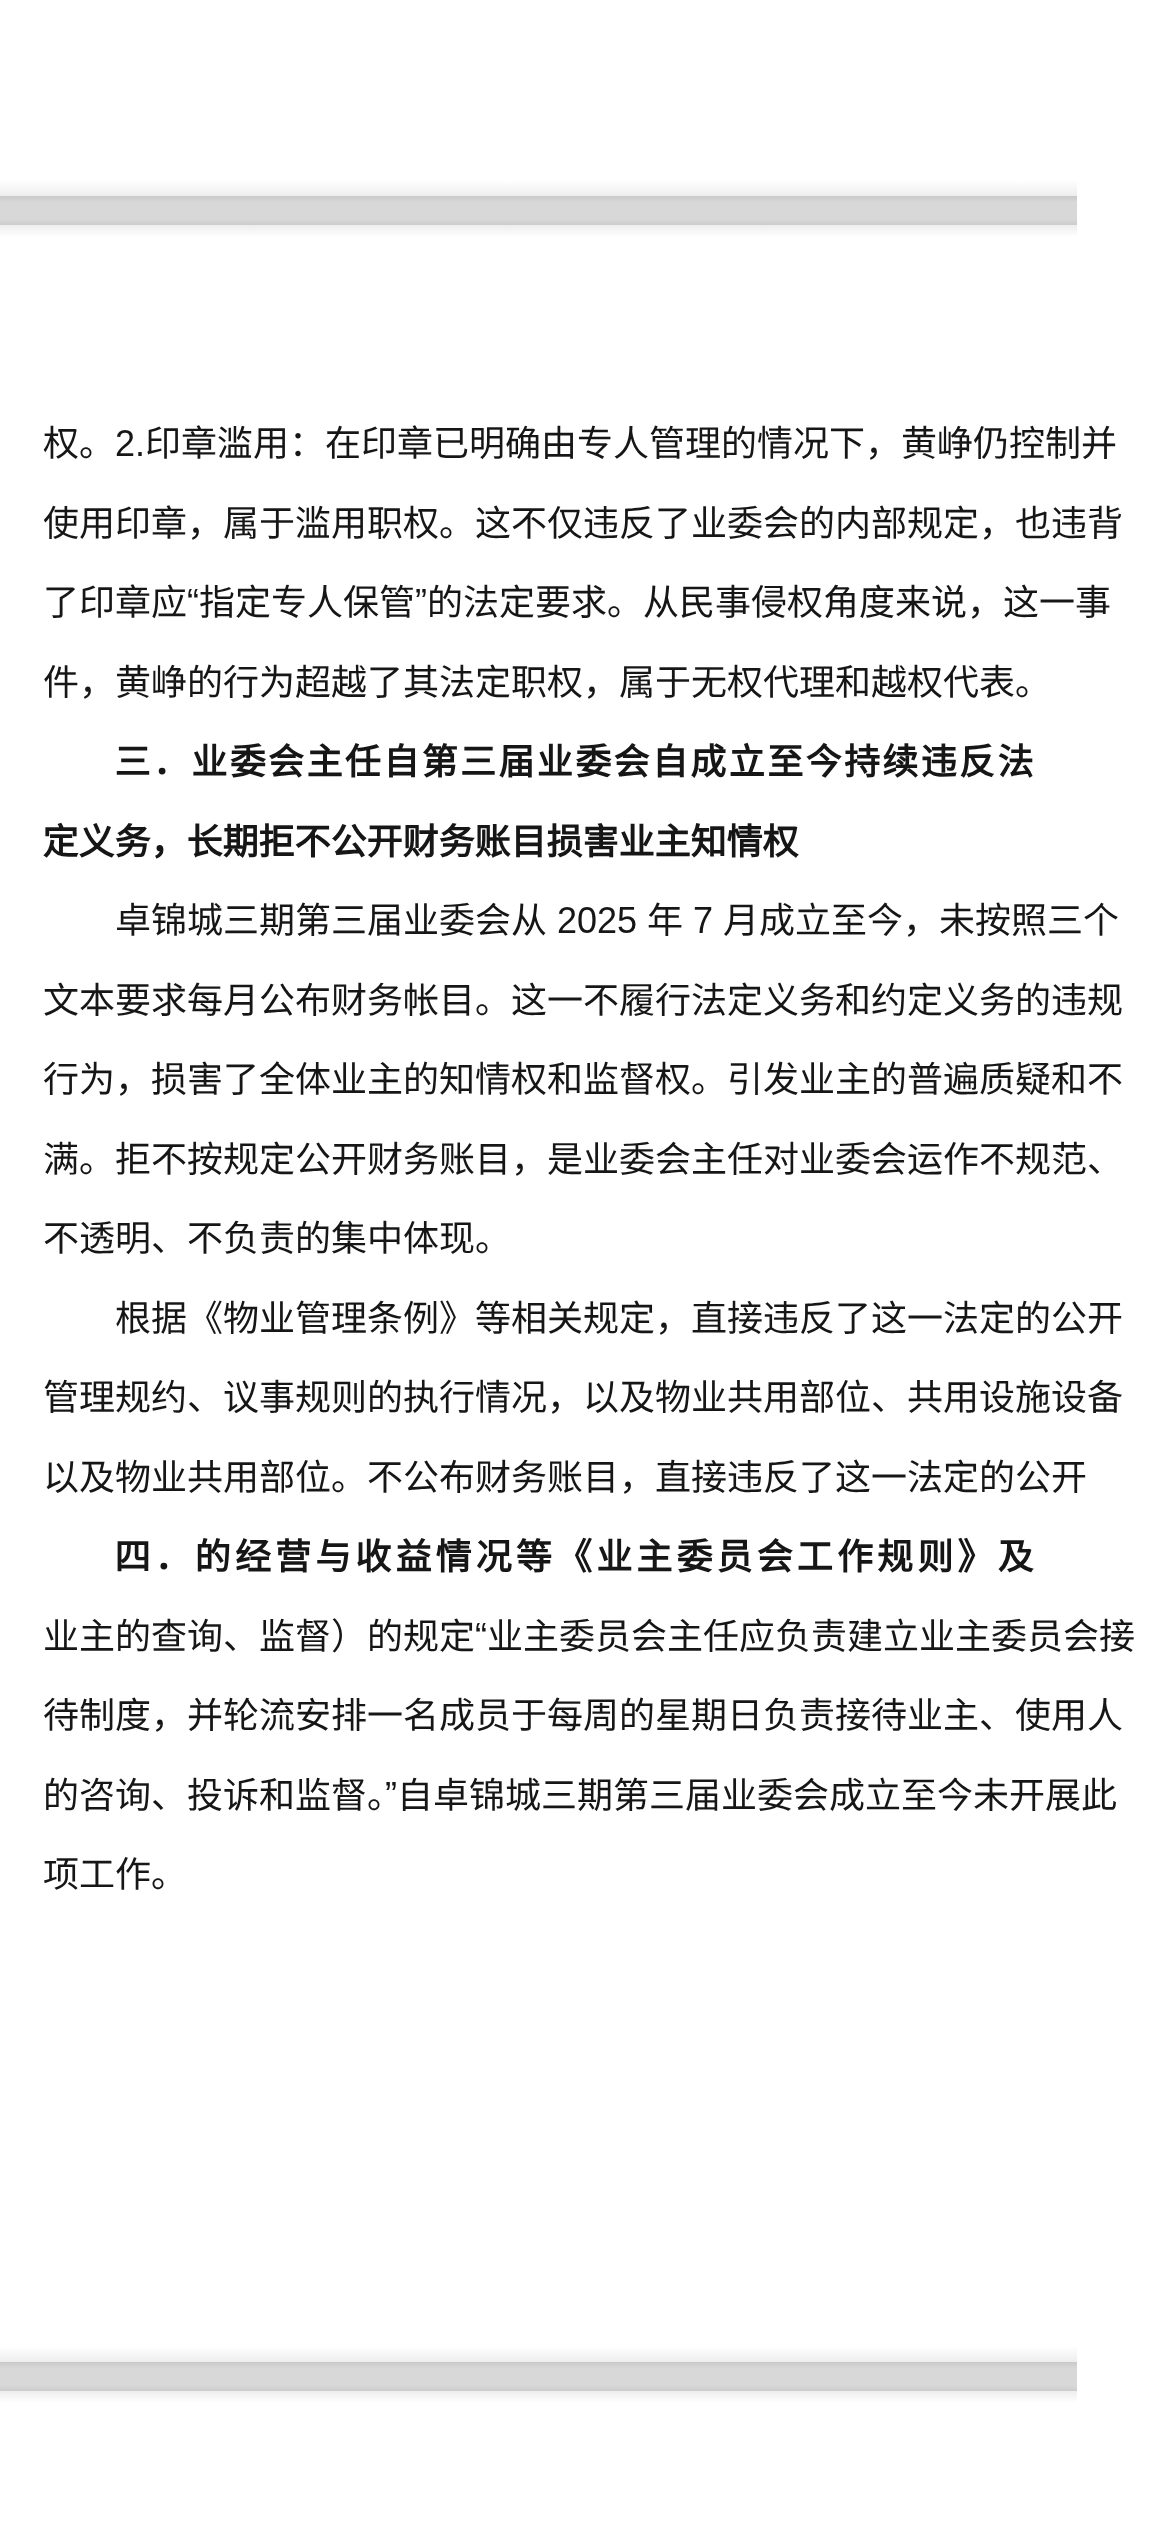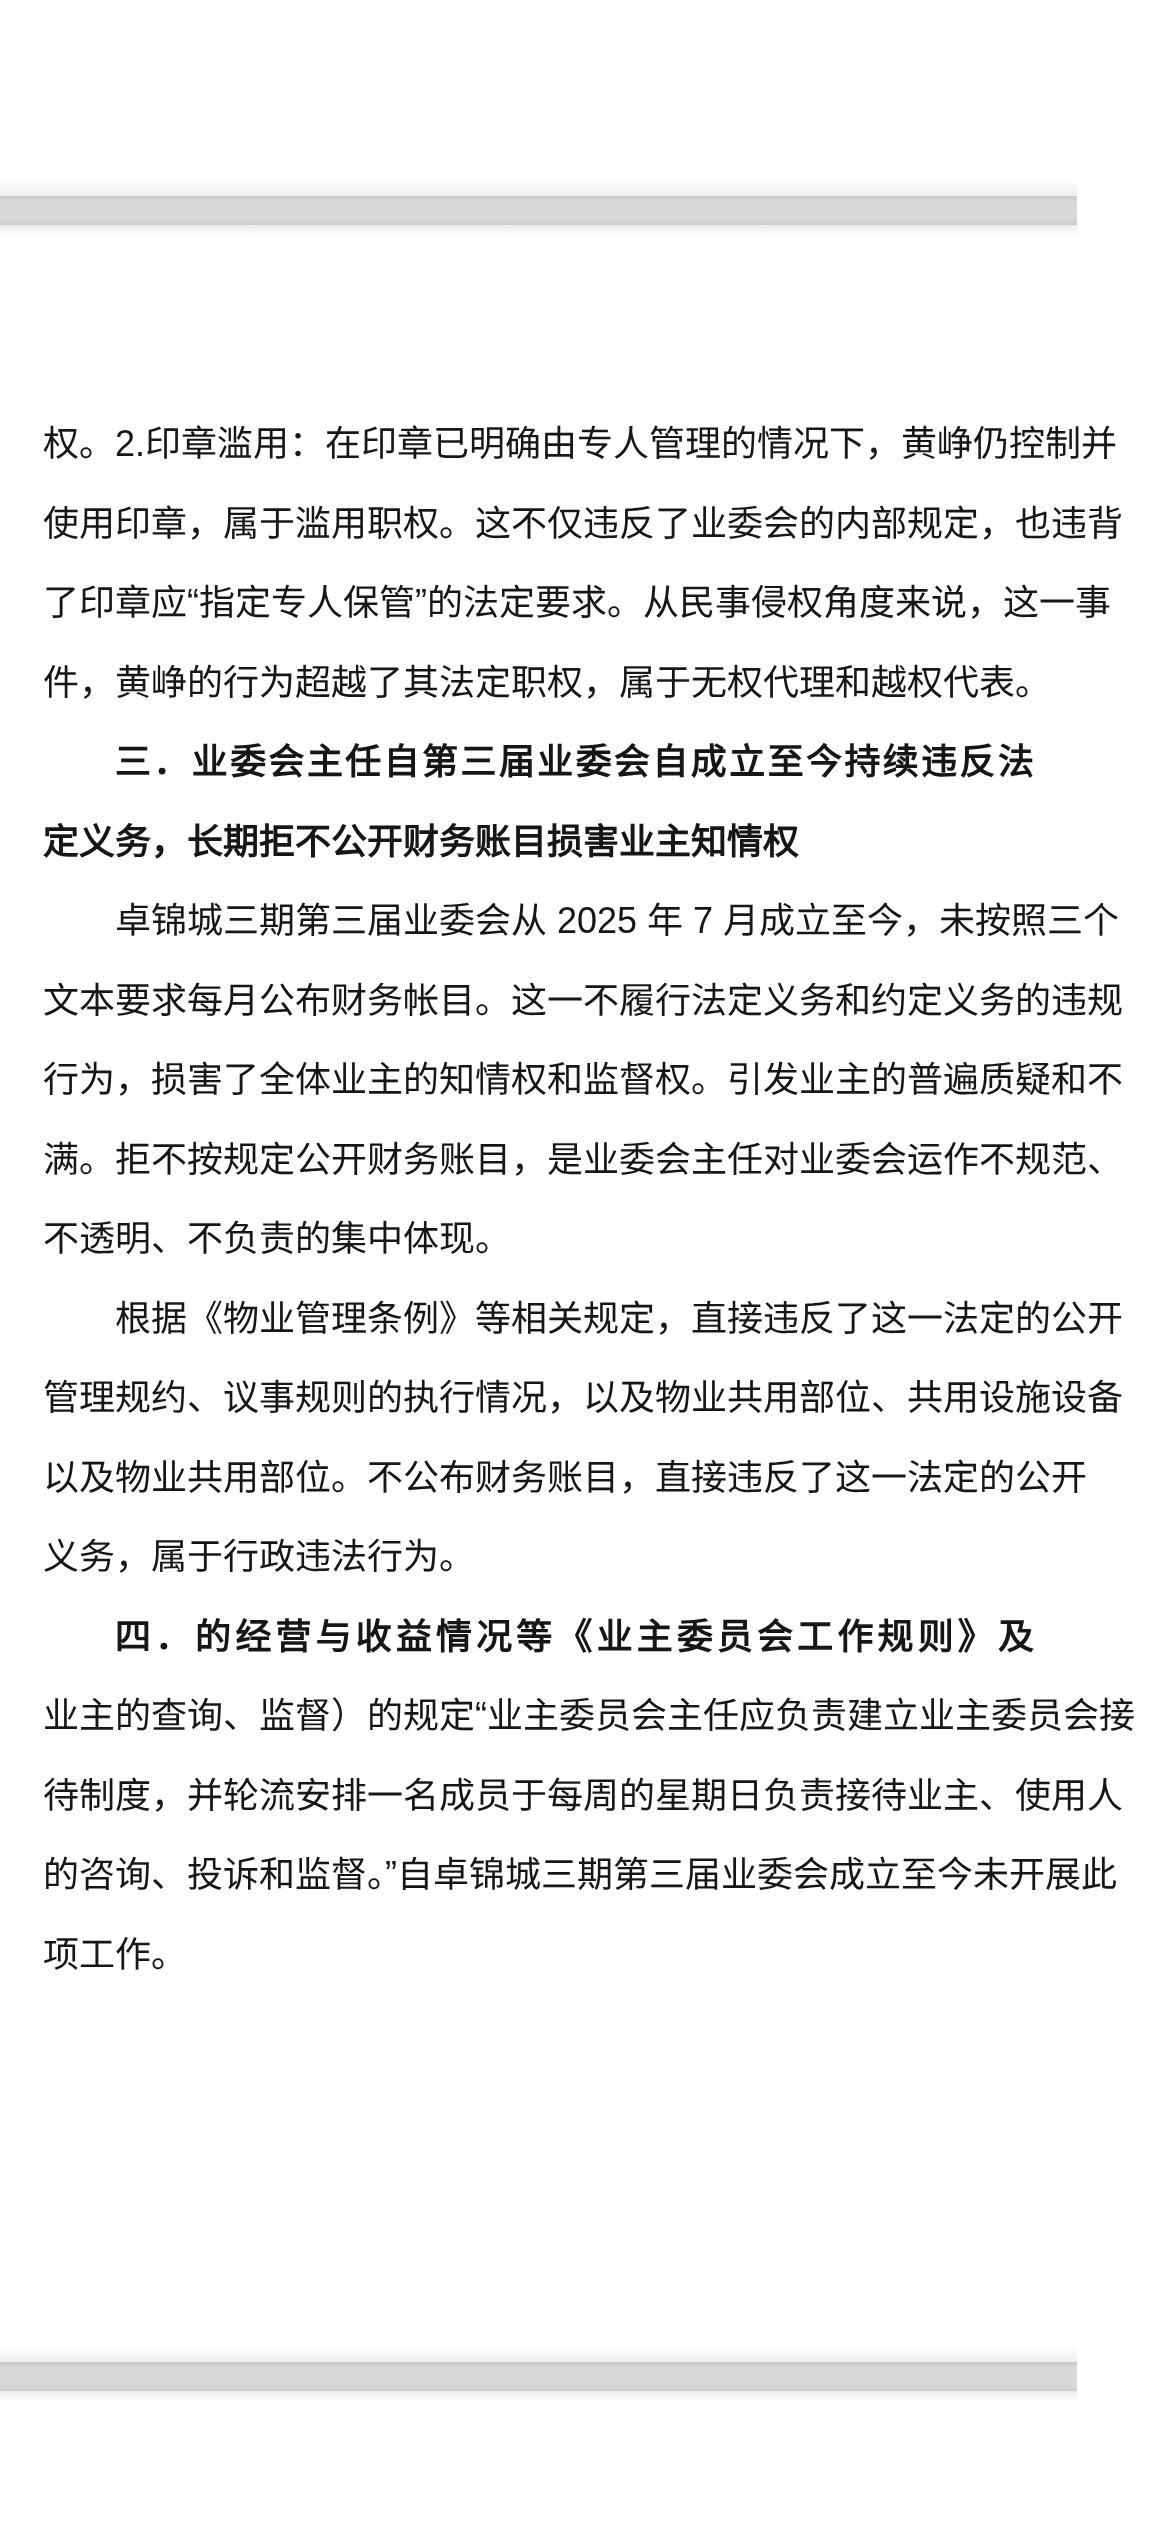--- a/index.html
+++ b/index.html
@@ -98,21 +98,20 @@
         <div class="line heading indent">三．业委会主任自第三届业委会自成立至今持续违反法</div>
         <div class="line heading last">定义务，长期拒不公开财务账目损害业主知情权</div>
         <div class="line indent">卓锦城三期第三届业委会从 2025 年 7 月成立至今，未按照三个</div>
         <div class="line">文本要求每月公布财务帐目。这一不履行法定义务和约定义务的违规</div>
         <div class="line">行为，损害了全体业主的知情权和监督权。引发业主的普遍质疑和不</div>
         <div class="line">满。拒不按规定公开财务账目，是业委会主任对业委会运作不规范、</div>
         <div class="line last">不透明、不负责的集中体现。</div>
         <div class="line indent">根据《物业管理条例》等相关规定，直接违反了这一法定的公开</div>
         <div class="line">管理规约、议事规则的执行情况，以及物业共用部位、共用设施设备</div>
         <div class="line">以及物业共用部位。不公布财务账目，直接违反了这一法定的公开</div>
-        <div class="line last">义务，属于行政违法行为。</div>
         <div class="line heading indent">四．的经营与收益情况等《业主委员会工作规则》及</div>
         <div class="line">业主的查询、监督）的规定“业主委员会主任应负责建立业主委员会接</div>
         <div class="line">待制度，并轮流安排一名成员于每周的星期日负责接待业主、使用人</div>
         <div class="line">的咨询、投诉和监督。”自卓锦城三期第三届业委会成立至今未开展此</div>
         <div class="line last">项工作。</div>
       </div>
   </section>
 
   <div class="gap"></div>
 

